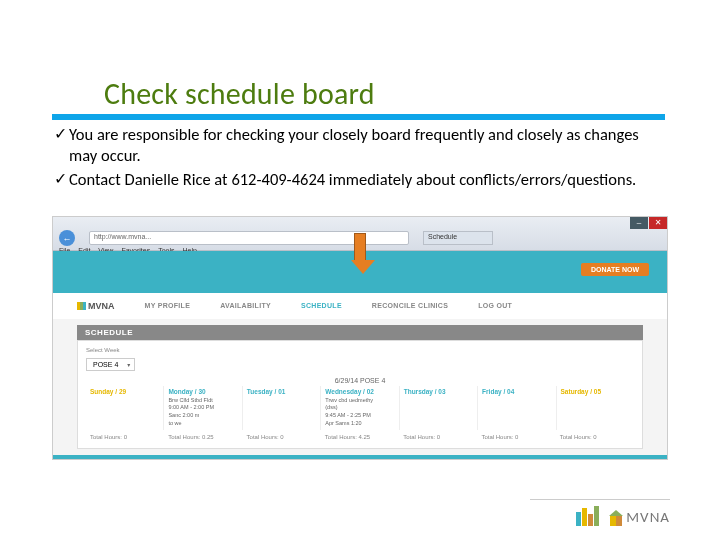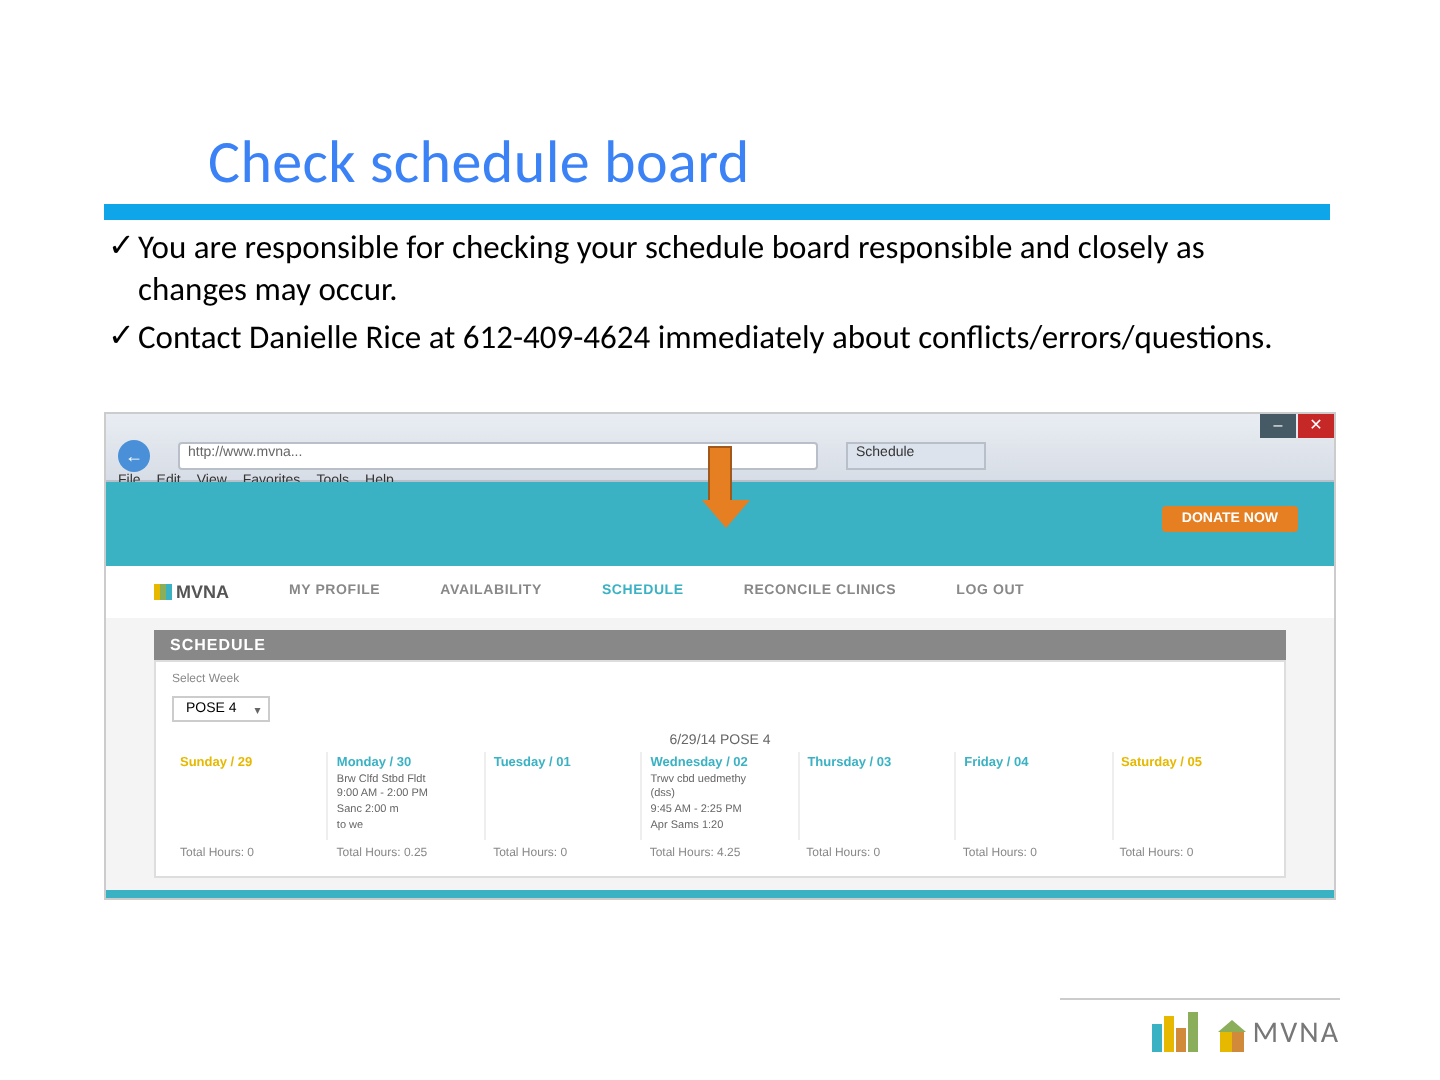--- a/index.html
+++ b/index.html
@@ -7,24 +7,24 @@
     width: 720px;
     height: 540px;
     background: #fff;
     font-family: Calibri, Arial, sans-serif;
     position: relative;
     overflow: hidden;
   }
   .title {
     font-size: 30px;
     font-weight: 400;
-    color: #3b82f6;
+    color: #4d7c0f;
     padding: 58px 0 2px 52px;
-    border-bottom: 8px solid #0ea5e9;
-    margin: 5px 55px 0 52px;
+    border-bottom: 6px solid #0ea5e9;
+    margin: 17px 55px 0 52px;
     letter-spacing: 0.2px;
   }
   .bullets {
     padding: 4px 60px 0 54px;
     font-size: 16.5px;
     line-height: 1.25;
   }
   .bullet {
     display: flex;
     margin-bottom: 4px;
@@ -283,21 +283,21 @@
   .mv-sq div{width:6px;height:10px;}
 </style>
 </head>
 <body>
 
 <div class="title">Check schedule board</div>
 
 <div class="bullets">
   <div class="bullet">
     <span class="check">✓</span>
-    <span class="bullet-text">You are  responsible for checking your schedule board responsible and closely as changes may occur.</span>
+    <span class="bullet-text">You are  responsible for checking your closely board frequently and closely as changes may occur.</span>
   </div>
   <div class="bullet">
     <span class="check">✓</span>
     <span class="bullet-text">Contact Danielle Rice at 612-409-4624 immediately about conflicts/errors/questions.</span>
   </div>
 </div>
 
 <div class="screenshot-embed">
   <div class="browser-chrome">
     <div class="win-btns">

